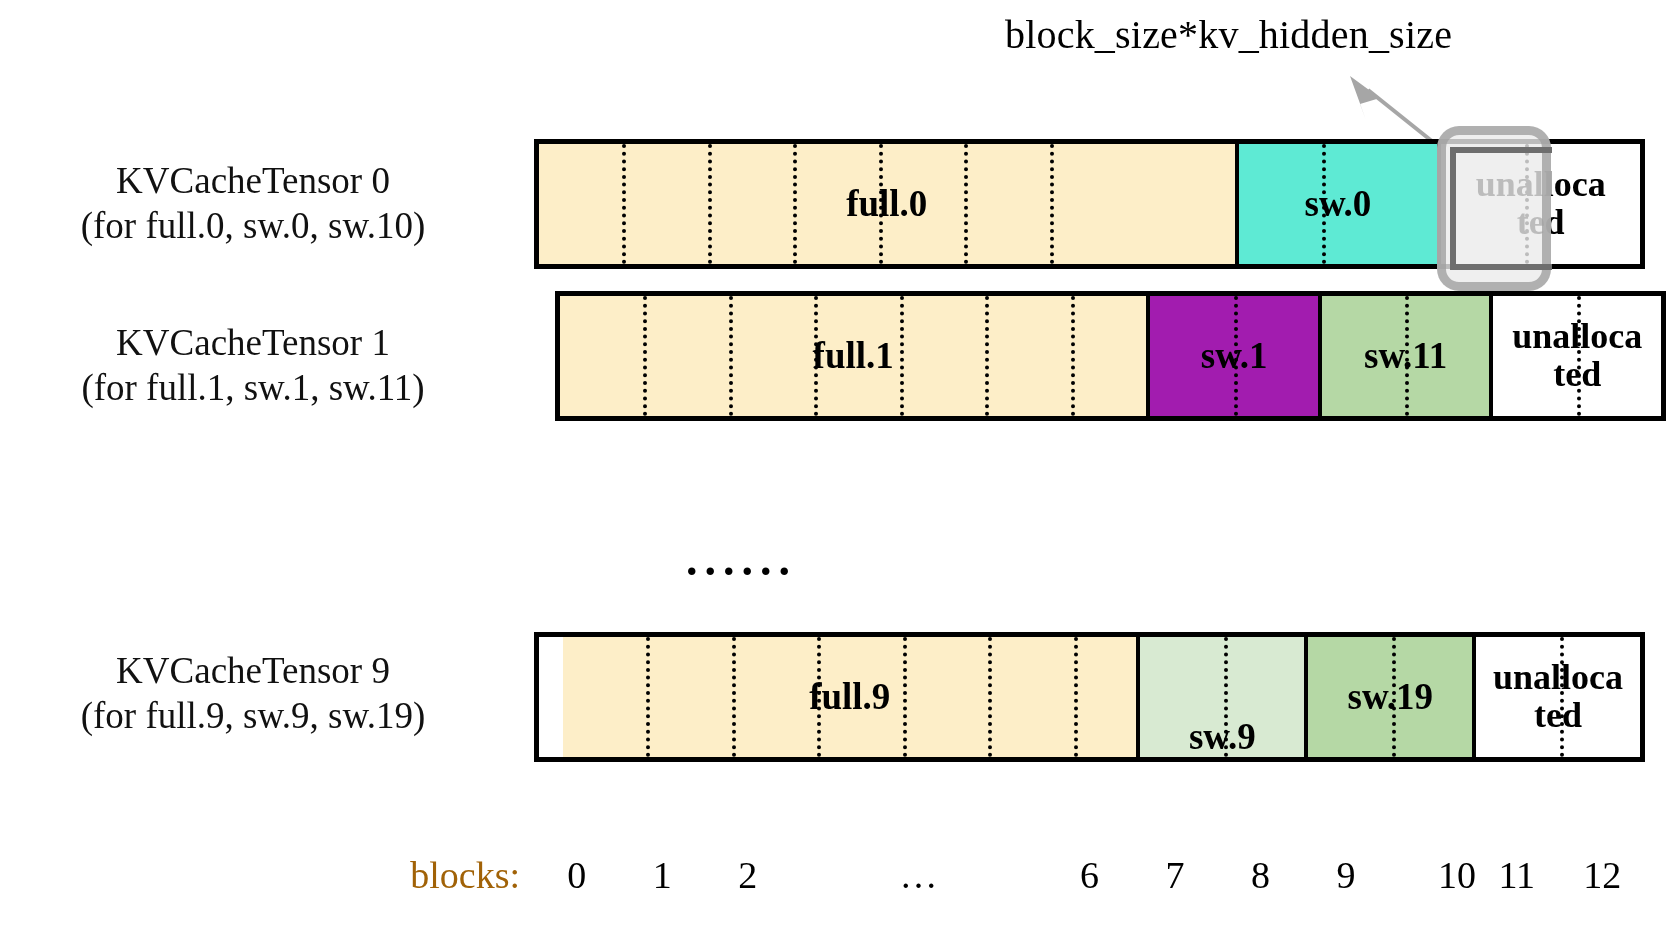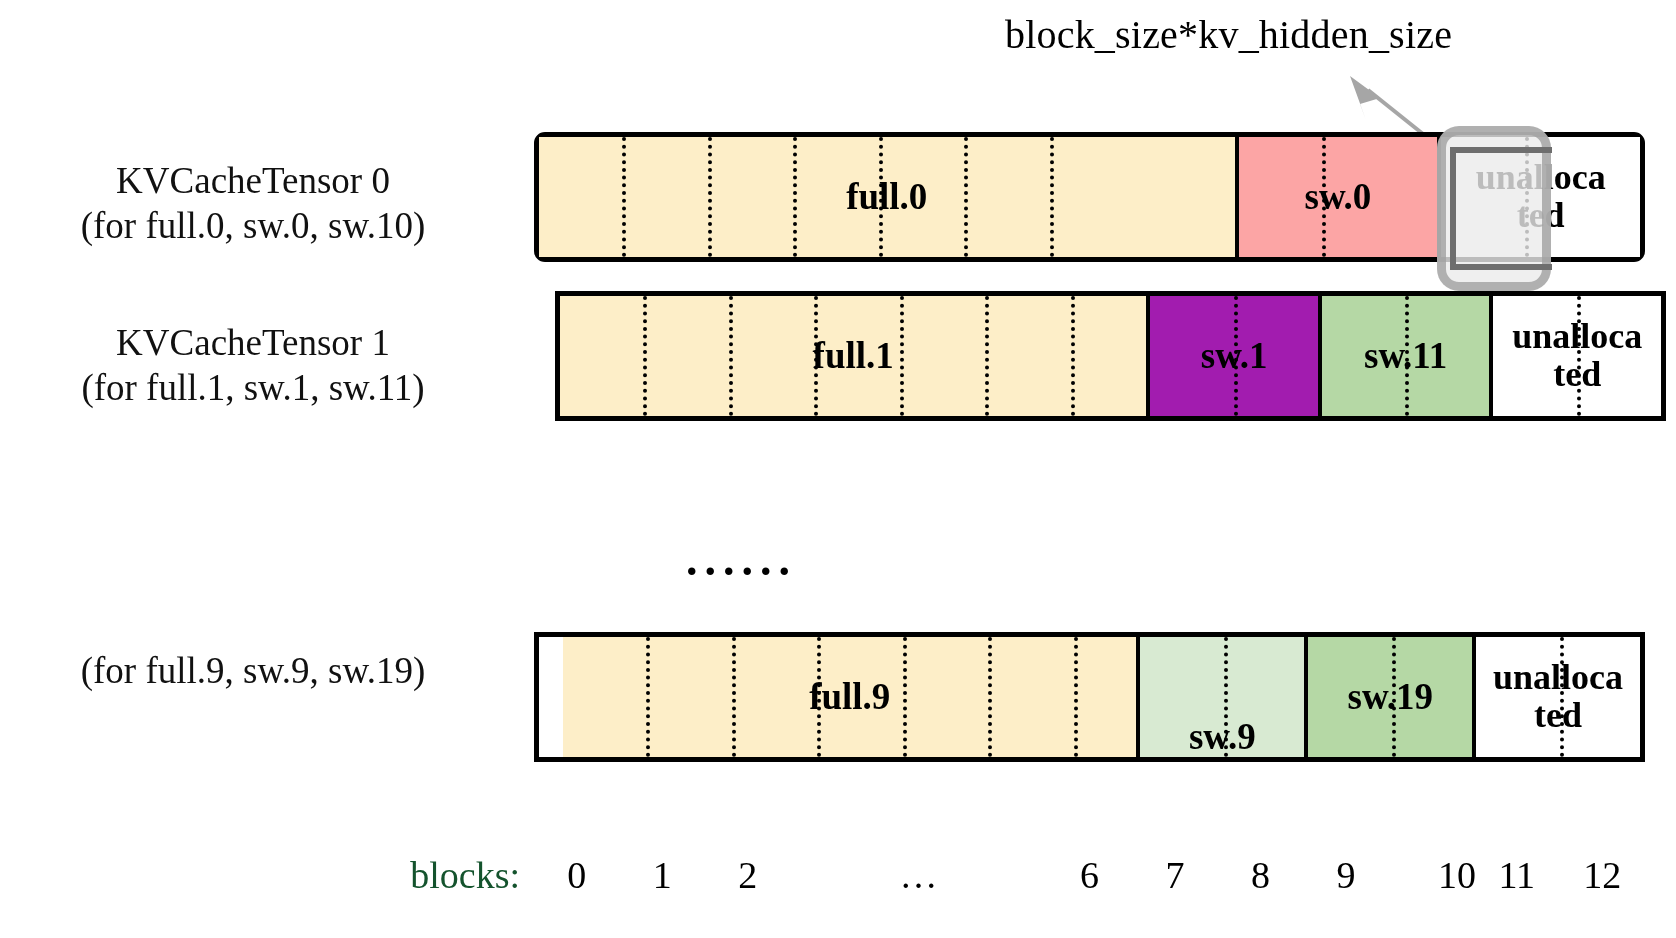--- a/index.html
+++ b/index.html
@@ -67,21 +67,21 @@
   .highlight .inner{
     position:absolute;left:4px;top:12px;right:-10px;bottom:12px;
     border-top:6px solid #6e6e6e;border-bottom:6px solid #6e6e6e;
     border-left:6px solid #6e6e6e;
     box-sizing:border-box;
   }
 
   
   .axis-title{
     position:absolute;left:330px;top:853px;width:190px;
-    text-align:right;font-size:38px;color:#14532d;
+    text-align:right;font-size:38px;color:#a16207;
   }
   .tick{
     position:absolute;top:853px;width:70px;text-align:center;
     font-size:38px;color:#000;
   }
 </style>
 </head>
 <body>
 
 <div id="stage">
@@ -95,34 +95,35 @@
 
   <div class="rowlabel" style="left:18px;top:158px;">
     <span>KVCacheTensor 0</span>
     <span class="l2">(for full.0, sw.0, sw.10)</span>
   </div>
   <div class="rowlabel" style="left:18px;top:320px;">
     <span>KVCacheTensor 1</span>
     <span class="l2">(for full.1, sw.1, sw.11)</span>
   </div>
   <div class="rowlabel" style="left:18px;top:648px;">
+    <span>KVCacheTensor 9</span>
     <span class="l2">(for full.9, sw.9, sw.19)</span>
   </div>
 
-  <div class="bar" style="top:132px;border-radius:11px;">
+  <div class="bar" style="top:139px;">
       <div class="seg" style="background: rgb(253, 238, 200); flex: 7 0 0px;">
         <div class="blockline" style="left: 83.4615px;"></div>
         <div class="blockline" style="left: 168.923px;"></div>
         <div class="blockline" style="left: 254.385px;"></div>
         <div class="blockline" style="left: 339.846px;"></div>
         <div class="blockline" style="left: 425.308px;"></div>
         <div class="blockline" style="left: 510.769px;"></div>
         <div class="seglabel">full.0</div>
       </div>
-      <div class="seg" style="background: #fca5a5; flex: 2 0 0px;">
+      <div class="seg" style="background: #5eead4; flex: 2 0 0px;">
         <div class="blockline" style="left: 83.4615px;"></div>
         <div class="seglabel">sw.0</div>
       </div>
       <div class="seg two-line" style="background: rgb(255, 255, 255); flex: 2 0 0px;">
         <div class="blockline" style="left: 83.4615px;"></div>
         <div class="seglabel">unalloca<br>ted</div>
       </div>
     </div>
   <div class="bar" style="top:291px;margin-left:21px;">
       <div class="seg" style="background: rgb(253, 238, 200); flex: 7 0 0px;">

